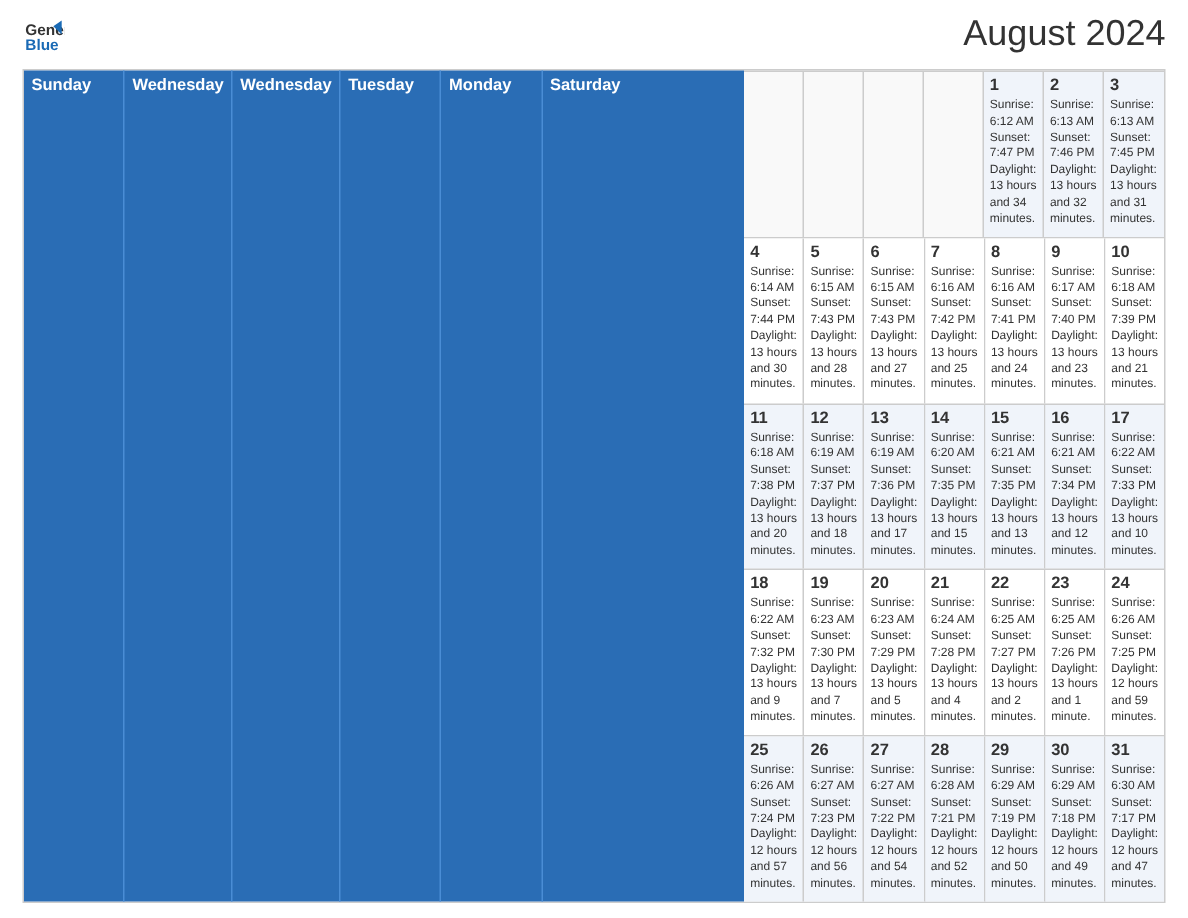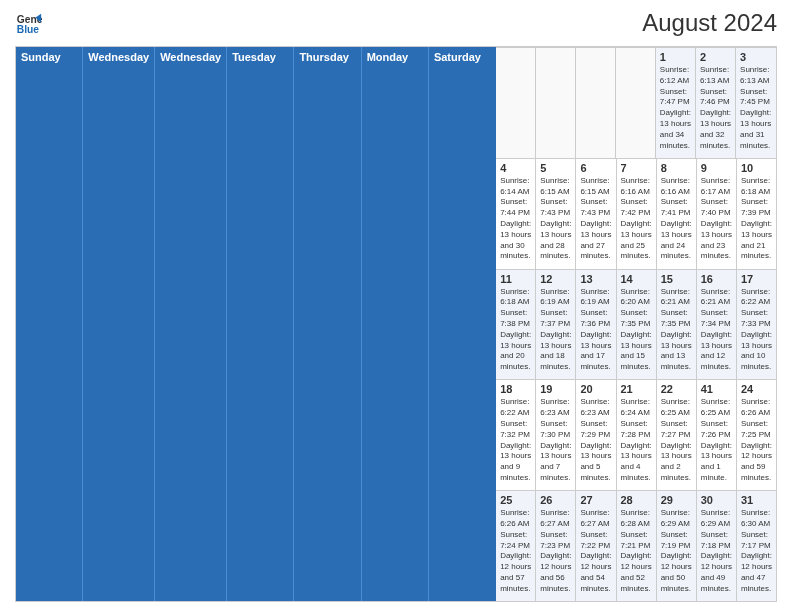--- a/index.html
+++ b/index.html
@@ -130,21 +130,20 @@
       <div class="main-title">August 2024</div>
     </div>
   </div>
 
   <div class="calendar">
     <div class="cal-header-row">
     <div class="cal-header-cell">Sunday</div>
         <div class="cal-header-cell">Wednesday</div>
         <div class="cal-header-cell">Wednesday</div>
         <div class="cal-header-cell">Tuesday</div>
-        <div class="cal-header-cell">Thursday</div>
         <div class="cal-header-cell">Monday</div>
         <div class="cal-header-cell">Saturday</div>
       </div>
     <div class="cal-body">
     <div class="cal-week">
           <div class="cal-cell empty"></div>
           <div class="cal-cell empty"></div>
           <div class="cal-cell empty"></div>
           <div class="cal-cell empty"></div>
           <div class="cal-cell alt-bg">
@@ -301,21 +300,21 @@
 and 4 minutes.</div>
           </div>
           <div class="cal-cell">
             <span class="day-num">22</span>
             <div class="day-info" style="white-space: pre-line;">Sunrise: 6:25 AM
 Sunset: 7:27 PM
 Daylight: 13 hours
 and 2 minutes.</div>
           </div>
           <div class="cal-cell">
-            <span class="day-num">41</span>
+            <span class="day-num">23</span>
             <div class="day-info" style="white-space: pre-line;">Sunrise: 6:25 AM
 Sunset: 7:26 PM
 Daylight: 13 hours
 and 1 minute.</div>
           </div>
           <div class="cal-cell">
             <span class="day-num">24</span>
             <div class="day-info" style="white-space: pre-line;">Sunrise: 6:26 AM
 Sunset: 7:25 PM
 Daylight: 12 hours

